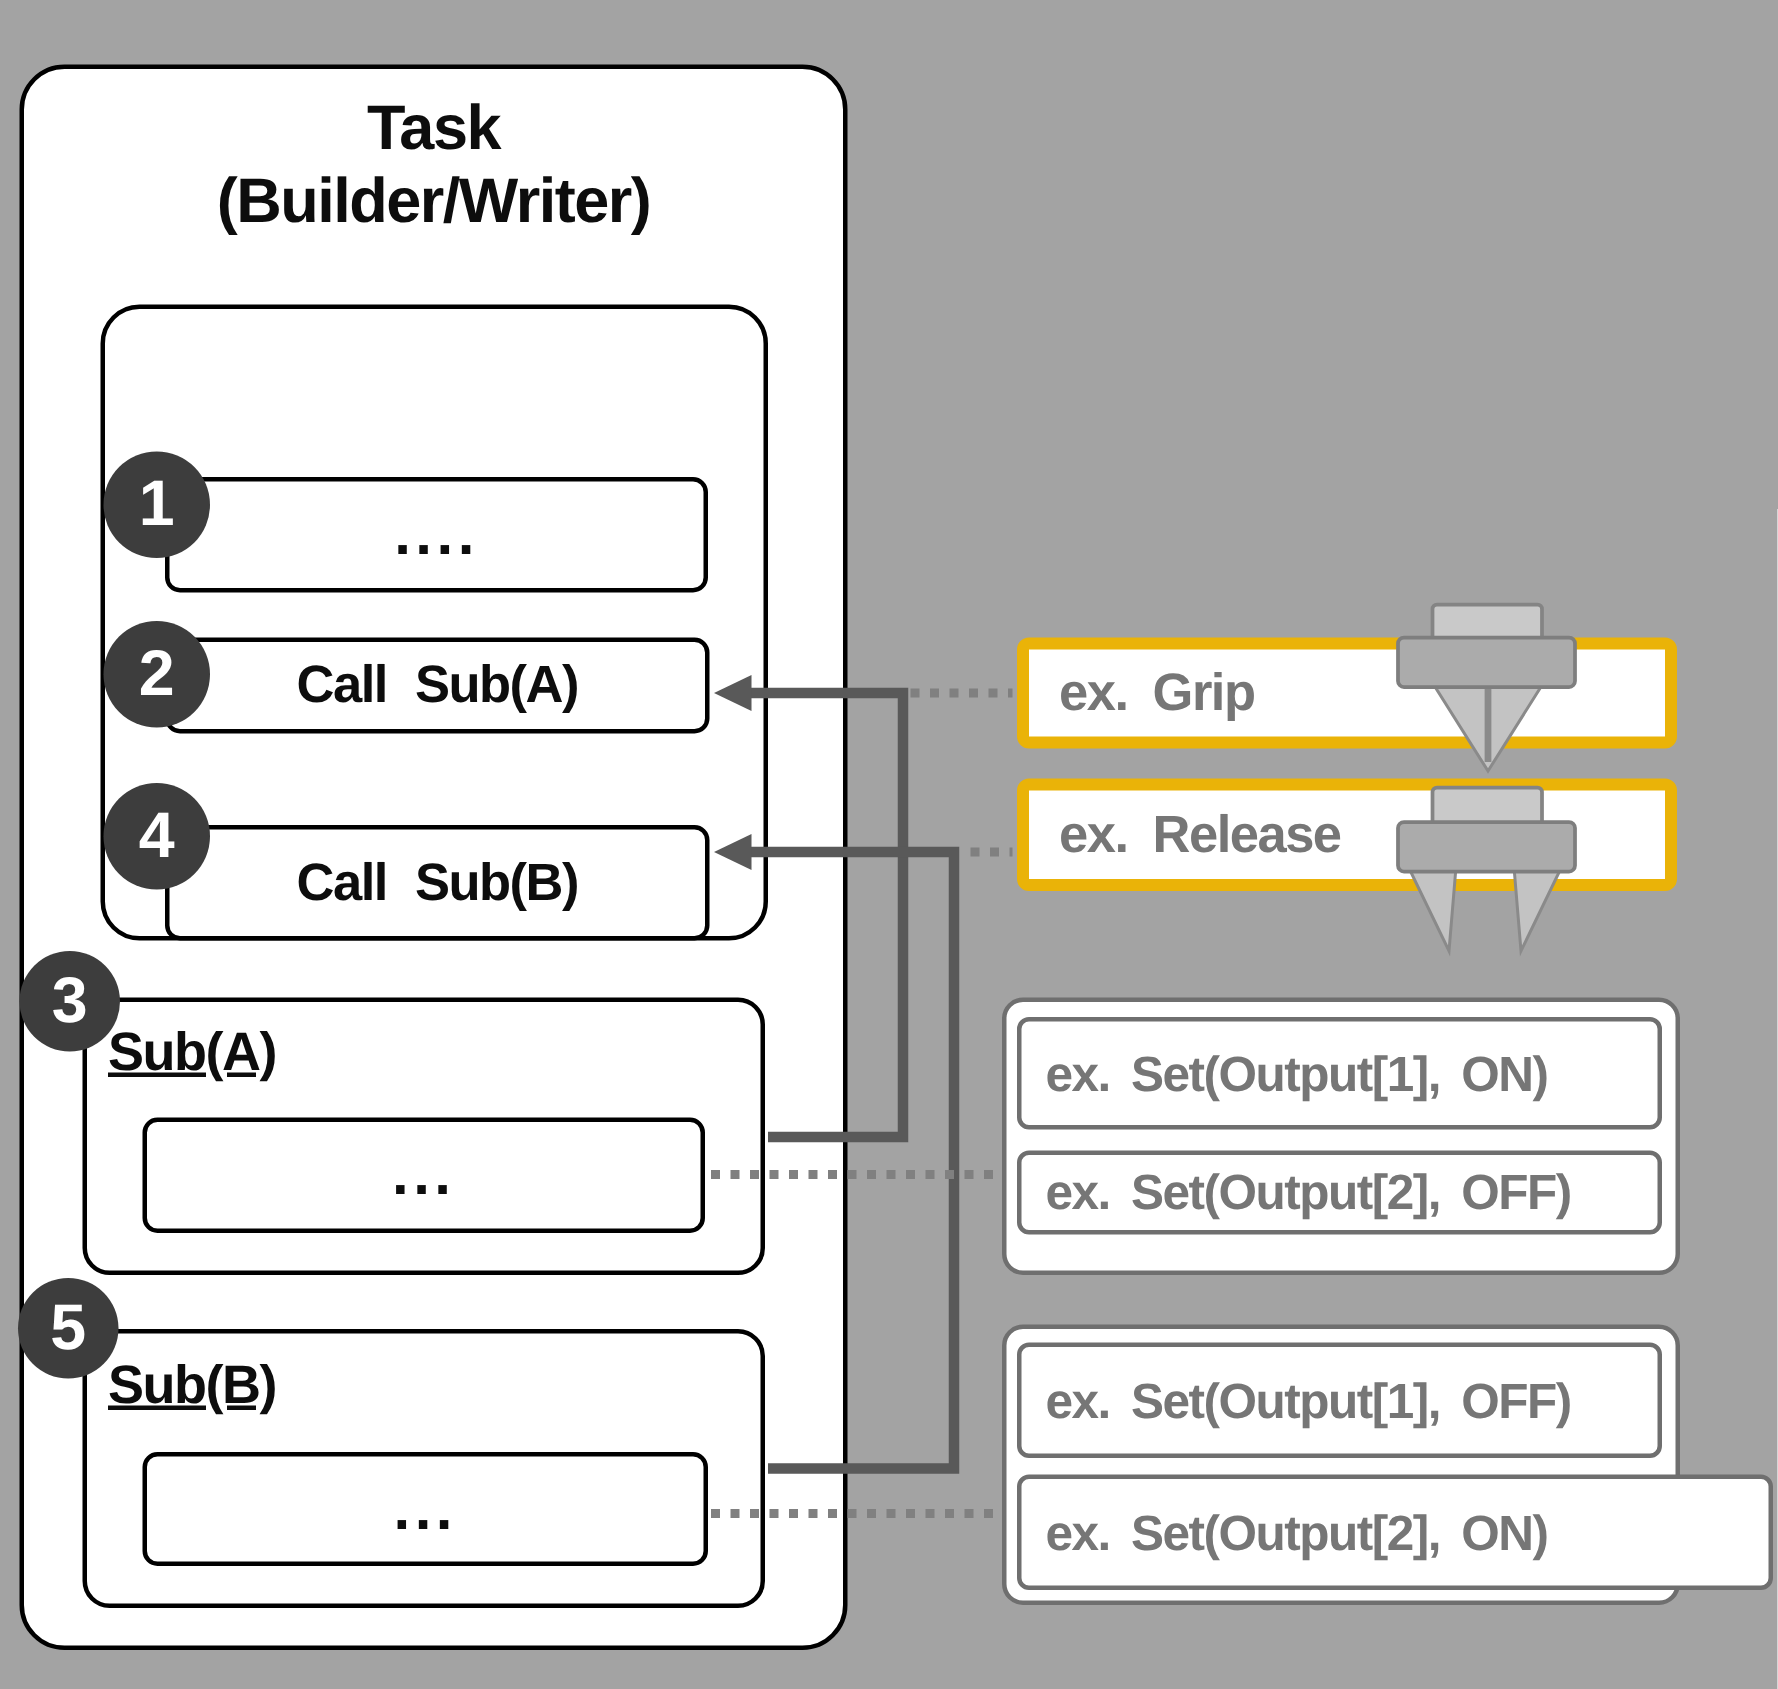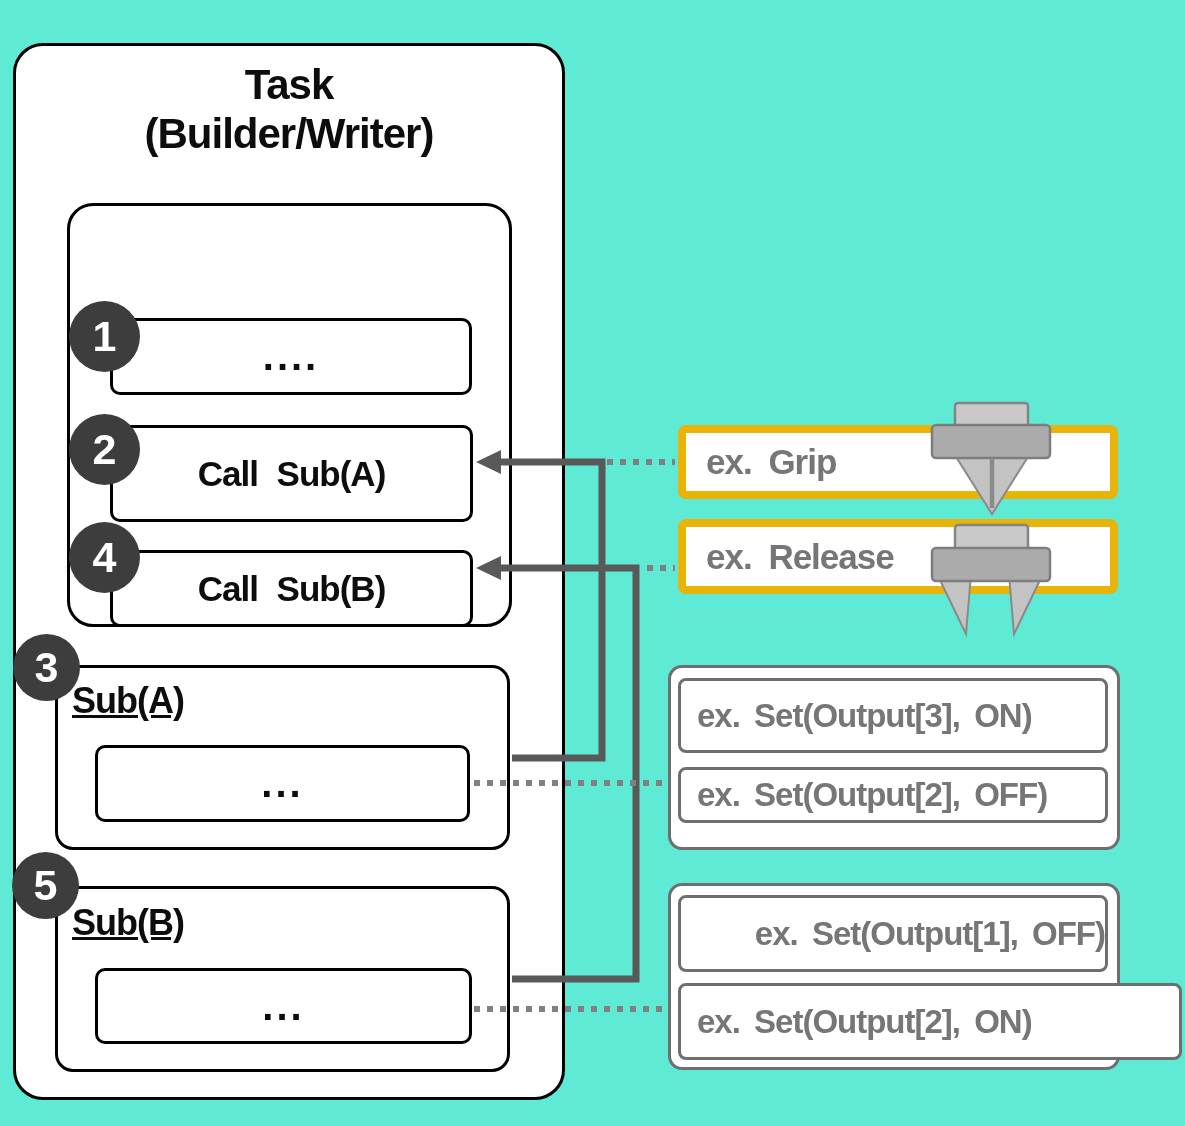--- a/index.html
+++ b/index.html
@@ -1,17 +1,17 @@
 <!DOCTYPE html>
 <html><head>
 <meta charset="utf-8">
 <style>
   html,body{margin:0;padding:0;background:#ffffff;}
   .stage{
-    position:relative;width:1185px;height:1126px;background:#5eead4;overflow:hidden;
+    position:relative;width:1185px;height:1126px;background:#a3a3a3;overflow:hidden;
     font-family:"Liberation Sans","DejaVu Sans",sans-serif;
   }
   .abs{position:absolute;box-sizing:border-box;}
   .blackbox{border:3px solid #000;background:#fff;}
   .r30{border-radius:30px;} .r26{border-radius:26px;} .r18{border-radius:18px;}
   .title{font-weight:bold;color:#0d0d0d;text-align:center;line-height:49px;font-size:42px;letter-spacing:-1px;}
   .subtitle{font-weight:bold;color:#0d0d0d;font-size:36px;letter-spacing:-1px;text-decoration:underline;}
   .stepbox{
     border:3px solid #000;border-radius:10px;background:#fff;
     display:flex;align-items:center;justify-content:center;
@@ -51,21 +51,21 @@
 
   <div class="abs blackbox r26" style="left:67px;top:203px;width:445px;height:424px;"></div>
 
   <div class="abs stepbox dots" style="left:110px;top:318px;width:362px;height:77px;">
     <span>....</span>
   </div>
   <div class="abs circle" style="left:69px;top:301px;width:71px;height:71px;">
     <span>1</span>
   </div>
 
-  <div class="abs stepbox" style="left:110px;top:425px;width:363px;height:97px;justify-content:center;">
+  <div class="abs stepbox" style="left:110px;top:425px;width:363px;height:64px;justify-content:center;">
     <span>Call Sub(A)</span>
   </div>
   <div class="abs circle" style="left:69px;top:414px;width:71px;height:71px;">
     <span>2</span>
   </div>
 
   <div class="abs stepbox" style="left:110px;top:550px;width:363px;height:77px;">
     <span>Call Sub(B)</span>
   </div>
   <div class="abs circle" style="left:69px;top:522px;width:71px;height:71px;">
@@ -93,28 +93,28 @@
   <div class="abs exbox" style="left:678px;top:425px;width:440px;height:74px;">
     <span>ex. Grip</span>
   </div>
 
   <div class="abs exbox" style="left:678px;top:519px;width:440px;height:75px;">
     <span>ex. Release</span>
   </div>
 
   <div class="abs groupbox" style="left:668px;top:665px;width:452px;height:185px;"></div>
   <div class="abs groupitem" style="left:678px;top:678px;width:430px;height:75px;">
-    <span>ex. Set(Output[3], ON)</span>
+    <span>ex. Set(Output[1], ON)</span>
   </div>
   <div class="abs groupitem" style="left:678px;top:767px;width:430px;height:56px;">
     <span>ex. Set(Output[2], OFF)</span>
   </div>
 
   <div class="abs groupbox" style="left:668px;top:883px;width:452px;height:187px;"></div>
-  <div class="abs groupitem" style="left:678px;top:895px;width:430px;height:77px;justify-content:flex-end;">
+  <div class="abs groupitem" style="left:678px;top:895px;width:430px;height:77px;">
     <span>ex. Set(Output[1], OFF)</span>
   </div>
   <div class="abs groupitem" style="left:678px;top:983px;width:504px;height:77px;">
     <span>ex. Set(Output[2], ON)</span>
   </div>
 
   <svg class="overlay" width="1185" height="1126" viewBox="0 0 1185 1126">
 
     <g>
       <polyline points="512,758 602,758 602,462 498,462" fill="none" stroke="#595959" stroke-width="7"></polyline>

